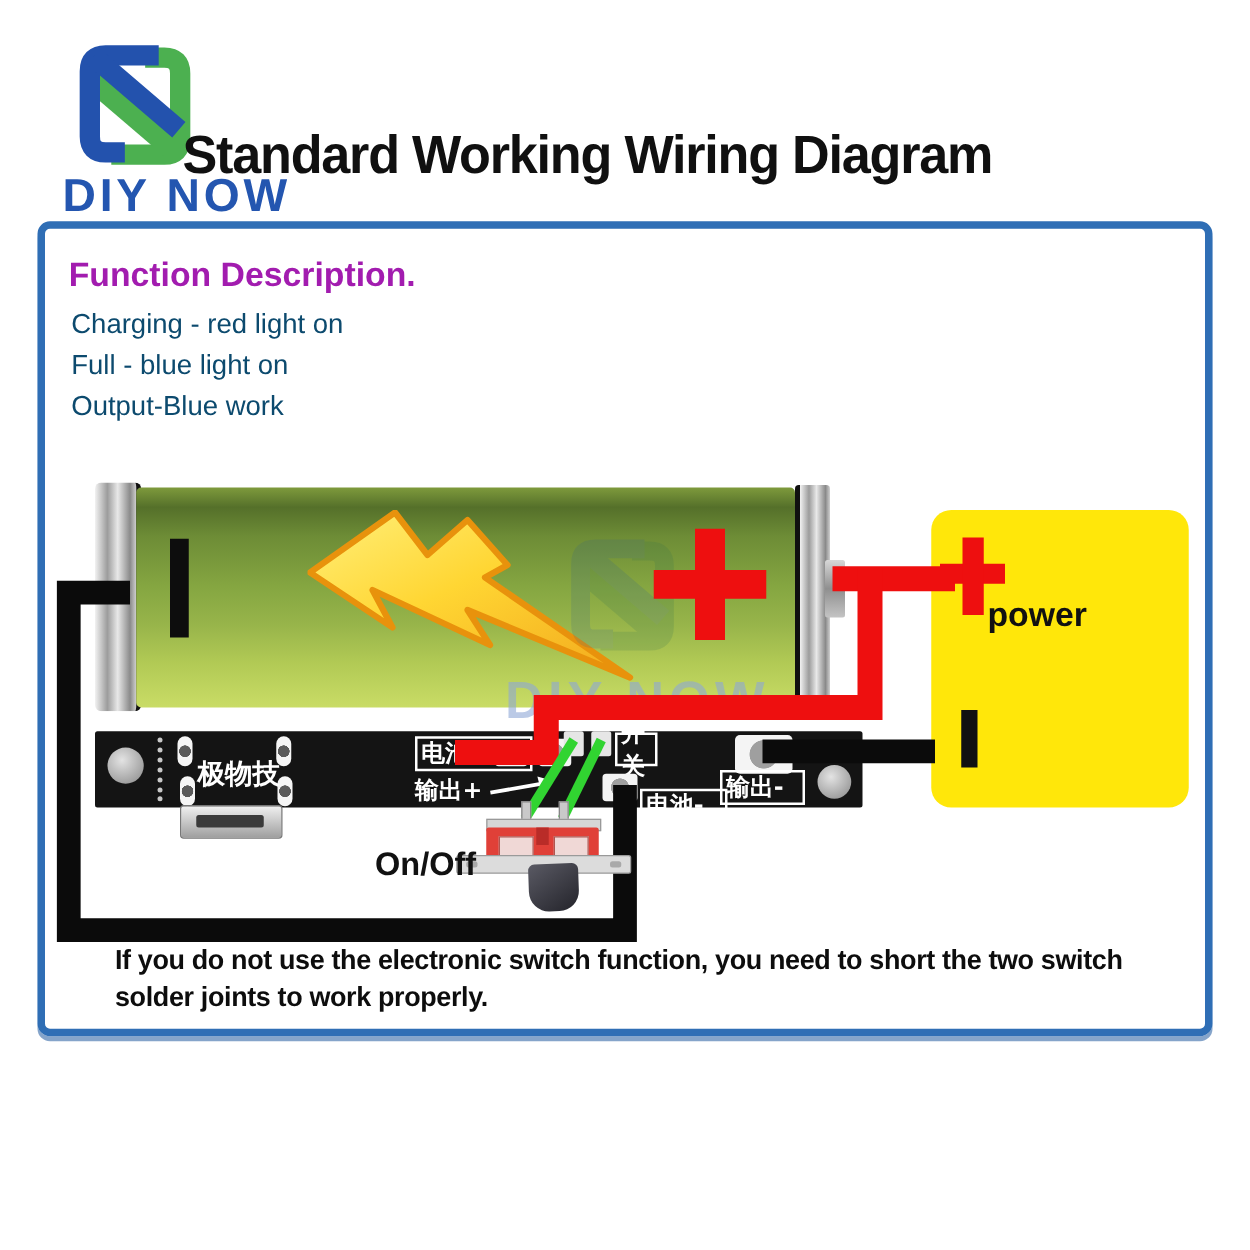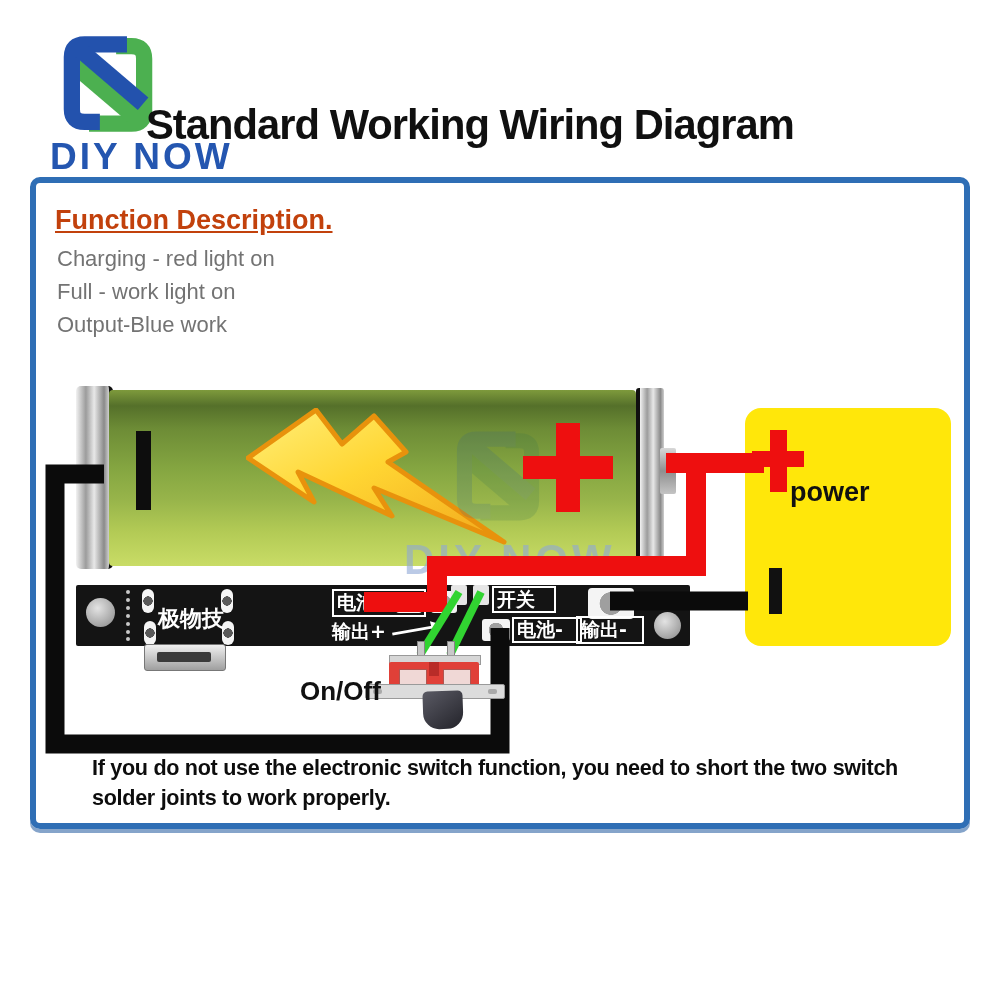--- a/index.html
+++ b/index.html
@@ -7,22 +7,22 @@
           font-family:"Liberation Sans","DejaVu Sans",sans-serif;}
   .abs{position:absolute;}
   
   .logo-text{left:50px;top:136px;font-size:37px;font-weight:bold;color:#2456b0;letter-spacing:3px;}
   .title{left:146px;top:100px;font-size:43px;font-weight:bold;color:#101010;letter-spacing:-1px;
          transform:scaleX(.97);transform-origin:left;white-space:nowrap;}
   
   .panel{left:30px;top:177px;width:928px;height:640px;border:6px solid #2f6eb5;border-radius:10px;
          box-shadow:0 4px 0 rgba(32,90,158,.55);}
   
-  .fd-heading{left:55px;top:205px;font-size:27px;font-weight:bold;color:#c2410c;text-decoration:underline;}
-  .fd-line{font-size:22px;color:#737373;}
+  .fd-heading{left:55px;top:205px;font-size:27px;font-weight:bold;color:#a21caf;}
+  .fd-line{font-size:22px;color:#0c4a6e;}
   
   .cap{background:linear-gradient(90deg,#f2f2f2 0%,#9c9c9c 30%,#e8e8e8 55%,#8a8a8a 85%,#cfcfcf 100%);}
   .cap-left{left:76px;top:386px;width:33px;height:183px;border-radius:5px;border-right:4px solid #101010;}
   .cap-right{left:636px;top:388px;width:24px;height:180px;border-radius:3px;border-left:4px solid #101010;}
   .nub{left:660px;top:448px;width:16px;height:46px;border-radius:2px;
        background:linear-gradient(180deg,#d8d8d8,#8f8f8f 50%,#c4c4c4);}
   .bat-body{left:109px;top:390px;width:527px;height:176px;border-radius:4px;
       background:linear-gradient(180deg,#7e9a3c 0%,#55702a 9%,#6d8c36 22%,#85a641 45%,#97b44a 62%,#b2ca55 80%,#c9dc66 100%);}
   .bat-minus{left:136px;top:431px;width:15px;height:79px;background:#0d0d0d;}
   .redbar{background:#ee0f0f;}
@@ -89,21 +89,21 @@
     </g>
   </svg>
   <div class="abs logo-text">DIY NOW</div>
 
   <div class="abs title">Standard Working Wiring Diagram</div>
 
   <div class="abs panel"></div>
 
   <div class="abs fd-heading">Function Description.</div>
   <div class="abs fd-line" style="left:57px;top:246px;">Charging - red light on</div>
-  <div class="abs fd-line" style="left:57px;top:279px;">Full - work light on</div>
+  <div class="abs fd-line" style="left:57px;top:279px;">Full - blue light on</div>
   <div class="abs fd-line" style="left:57px;top:312px;">Output-Blue work</div>
 
   <div class="abs cap cap-left"></div>
   <div class="abs bat-body"></div>
   <div class="abs cap cap-right"></div>
   <div class="abs nub"></div>
   <div class="abs bat-minus"></div>
 
   <svg class="abs" style="left:246px;top:408px;" width="262" height="142" viewBox="0 0 262 142">
     <defs>
@@ -153,30 +153,30 @@
     <div class="pcb-brand" style="left:82px;top:19px;">极物技</div>
 
     <div class="lblbox" style="left:256px;top:4px;width:94px;height:28px;">
       <span>电池+</span>
       <div class="padsq" style="left:62px;top:3px;width:26px;height:19px;"></div>
     </div>
     <div class="padsq" style="left:355px;top:6px;width:26px;height:22px;"></div>
 
     <div class="sw-pad" style="left:375px;top:0;width:16px;height:20px;"></div>
     <div class="sw-pad" style="left:397px;top:0;width:16px;height:20px;"></div>
-    <div class="lblbox" style="left:416px;top:1px;width:64px;height:27px;">
+    <div class="lblbox" style="left:416px;top:1px;width:34px;height:27px;">
       <span>开关</span>
     </div>
 
     <div class="lbltx" style="left:256px;top:34px;">输出+</div>
     <div class="arrow-line" style="left:316px;top:44px;"></div>
     <div class="arrow-head" style="left:355px;top:35px;"></div>
 
     <div class="padsq" style="left:406px;top:34px;width:28px;height:22px;"></div>
-    <div class="lblbox" style="left:436px;top:32px;width:70px;height:26px;">
+    <div class="lblbox" style="left:436px;top:46px;width:70px;height:26px;">
       <span>电池-</span>
     </div>
 
     <div class="padsq" style="left:512px;top:3px;width:46px;height:31px;border-radius:4px;"></div>
     <div class="lblbox" style="left:500px;top:31px;width:68px;height:28px;">
       <span>输出-</span>
     </div>
     <div class="hole" style="left:578px;top:27px;width:27px;height:27px;"></div>
   </div>
 

